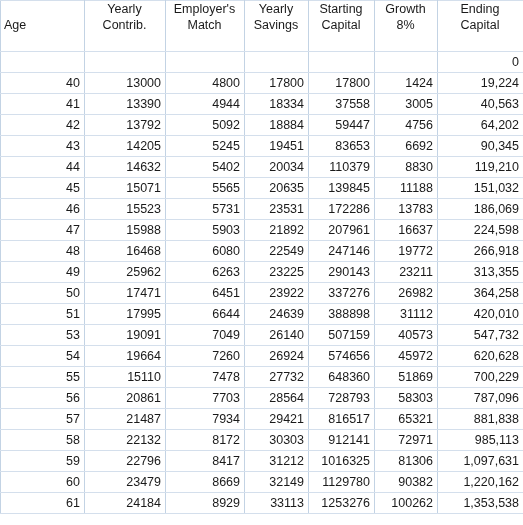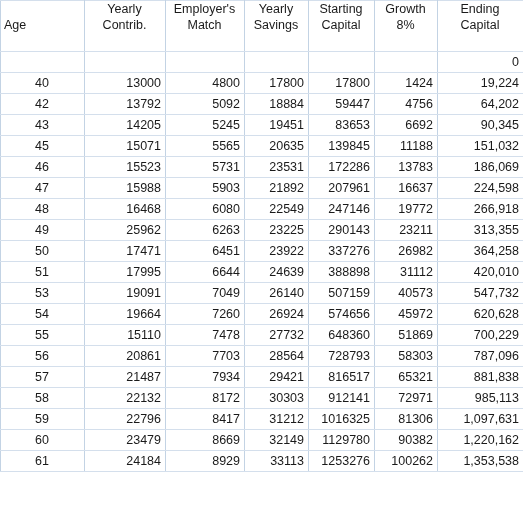--- a/index.html
+++ b/index.html
@@ -72,21 +72,21 @@
     text-align: left;
     vertical-align: bottom;
   }
 
   
   table.grid tr.spacer-row td {
     height: 20px;
   }
 
   td.num { text-align: right; }
-  td.age { text-align: center; padding-left: 3px; }
+  td.age { text-align: right; padding-left: 3px; }
 
   
   td.end { text-align: right; padding-right: 2px; }
 </style>
 </head>
 <body>
 
 <div id="sheet">
   <table class="grid">
     <colgroup>
@@ -143,38 +143,56 @@
     <tr>
           <td class="age">40</td>
           <td class="num">13000</td>
           <td class="num">4800</td>
           <td class="num">17800</td>
           <td class="num">17800</td>
           <td class="num">1424</td>
           <td class="num end">19,224</td>
         </tr>
         <tr>
+          <td class="age">41</td>
+          <td class="num">13390</td>
+          <td class="num">4944</td>
+          <td class="num">18334</td>
+          <td class="num">37558</td>
+          <td class="num">3005</td>
+          <td class="num end">40,563</td>
+        </tr>
+        <tr>
           <td class="age">42</td>
           <td class="num">13792</td>
           <td class="num">5092</td>
           <td class="num">18884</td>
           <td class="num">59447</td>
           <td class="num">4756</td>
           <td class="num end">64,202</td>
         </tr>
         <tr>
           <td class="age">43</td>
           <td class="num">14205</td>
           <td class="num">5245</td>
           <td class="num">19451</td>
           <td class="num">83653</td>
           <td class="num">6692</td>
           <td class="num end">90,345</td>
         </tr>
         <tr>
+          <td class="age">44</td>
+          <td class="num">14632</td>
+          <td class="num">5402</td>
+          <td class="num">20034</td>
+          <td class="num">110379</td>
+          <td class="num">8830</td>
+          <td class="num end">119,210</td>
+        </tr>
+        <tr>
           <td class="age">45</td>
           <td class="num">15071</td>
           <td class="num">5565</td>
           <td class="num">20635</td>
           <td class="num">139845</td>
           <td class="num">11188</td>
           <td class="num end">151,032</td>
         </tr>
         <tr>
           <td class="age">46</td>

